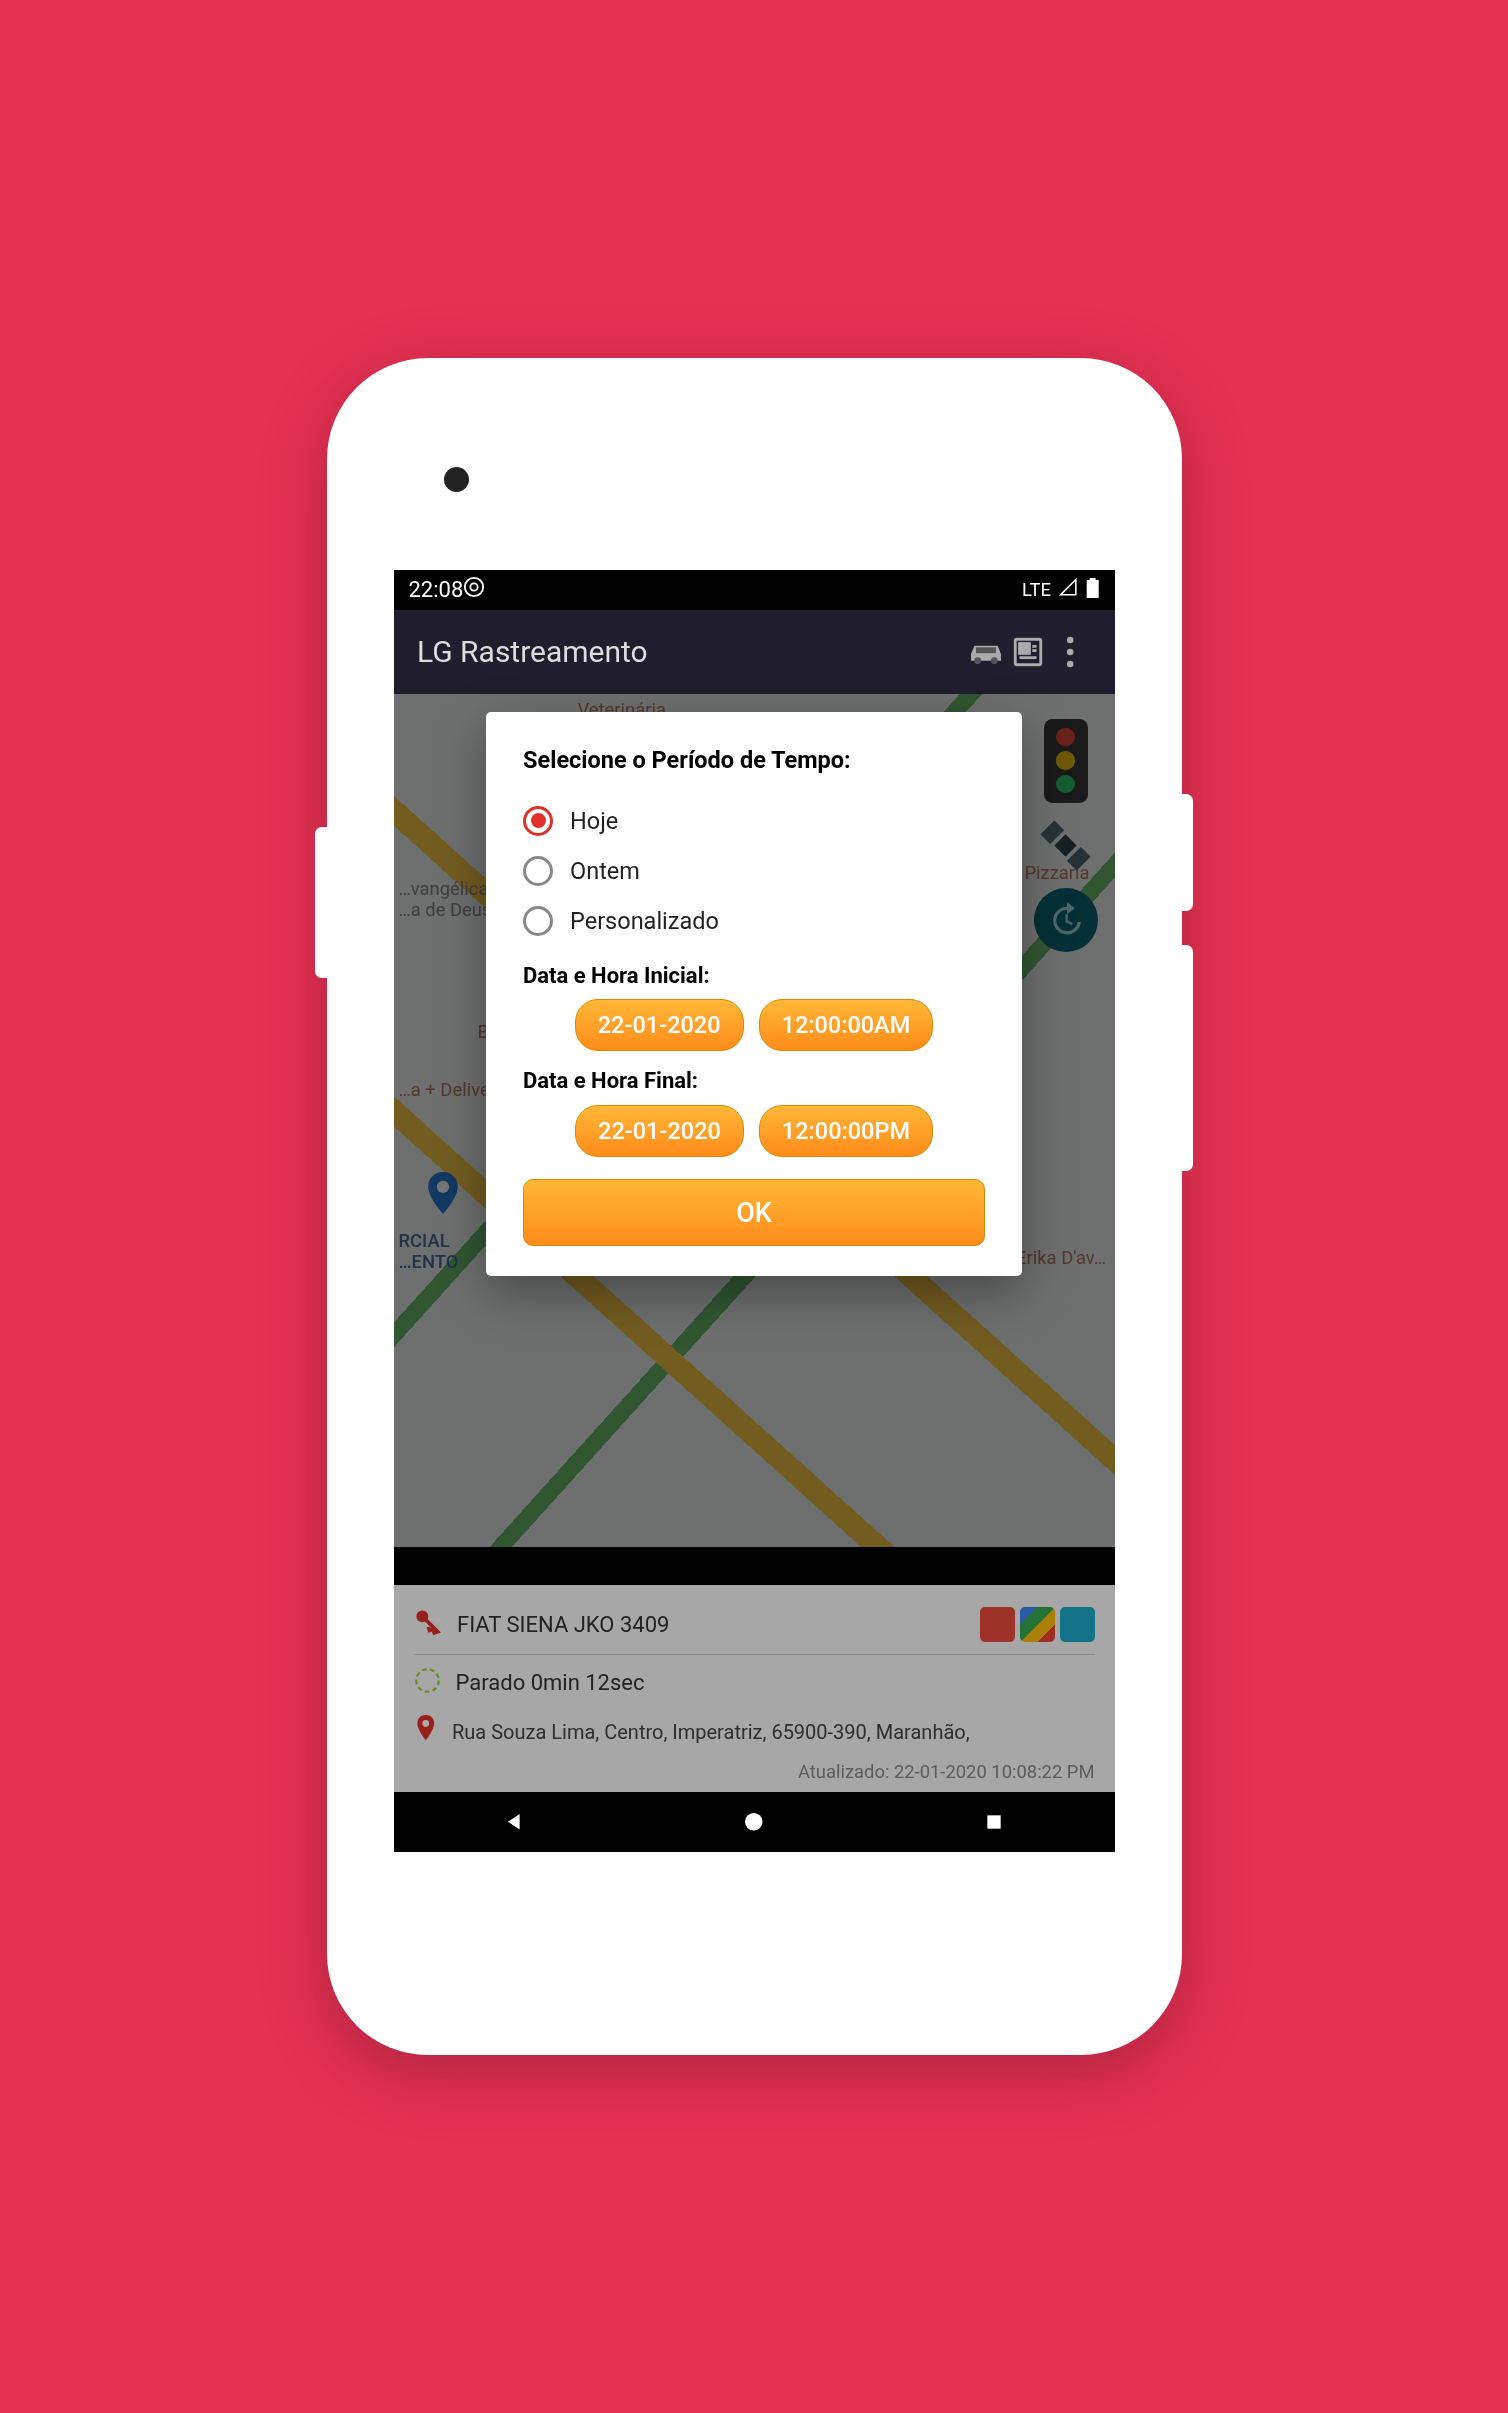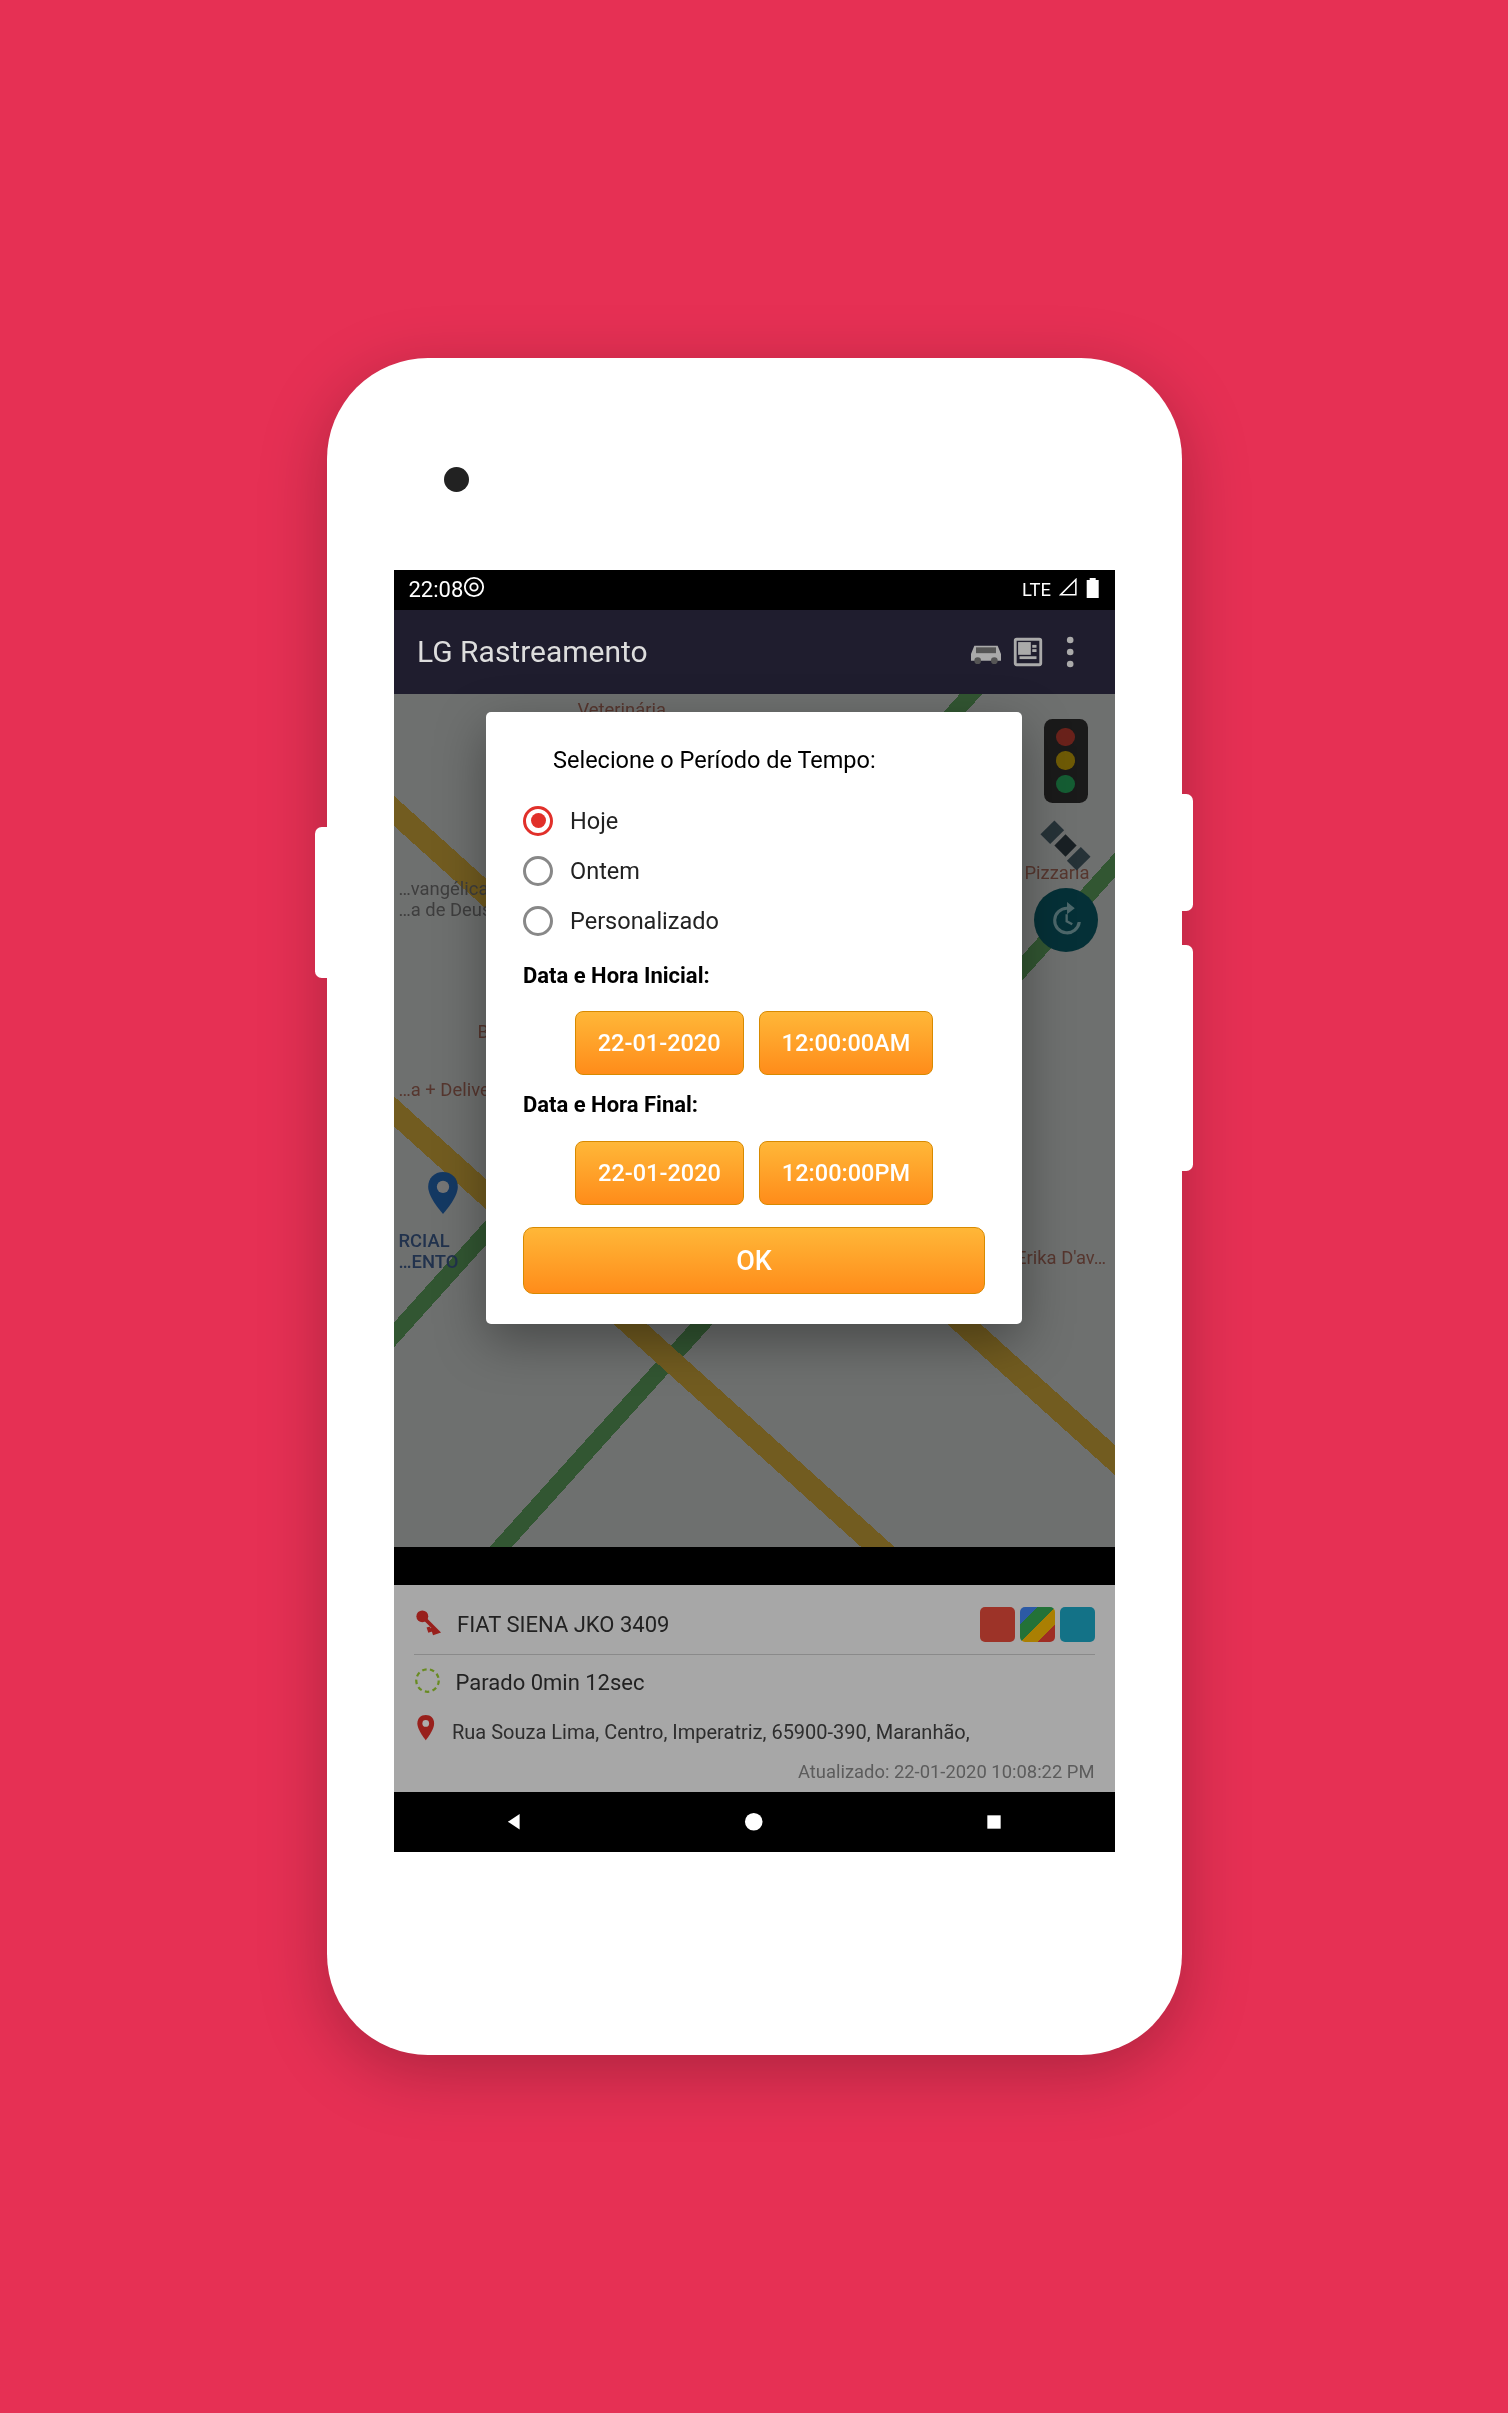--- a/index.html
+++ b/index.html
@@ -50,30 +50,30 @@
 .bc-divider { height:0.8px; background:#ccc; margin:3.4px 0; }
 .bc-updated { text-align:right; font-size:18.4px; color:#888; padding-top:3.4px; }
 .bc-icons { margin-left:auto; display:flex; gap:5px; }
 .mini-ic { width:35px; height:35px; border-radius:5px; }
 
 .nav-bar { position:absolute; left:0; right:0; bottom:0; height:60px; background:#000; display:flex; align-items:center; justify-content:space-around; }
 .nav-btn { width:34px; height:34px; color:#fff; display:flex; align-items:center; justify-content:center; }
 
 .dialog-scrim { position:absolute; inset:0; display:flex; align-items:flex-start; justify-content:center; padding-top:142px; }
 .dialog { width:536px; background:#fff; border-radius:5px; padding:34px 37px 30px; box-shadow:0 17px 50px rgba(0,0,0,.35); }
-.dlg-title { font-size:23.5px; font-weight:400; color:#000; margin-bottom:22px;margin-left:30px; }
+.dlg-title { font-size:23.5px; font-weight:700; color:#000; margin-bottom:22px; }
 .radio-row { display:flex; align-items:center; gap:17px; padding:10px 0; font-size:23.5px; color:#222; cursor:pointer; }
 .radio { width:30px; height:30px; border:3.4px solid #888; border-radius:50%; display:flex; align-items:center; justify-content:center; }
 .radio.sel { border-color:#e1302a; }
 .radio.sel::after { content:""; width:15px; height:15px; background:#e1302a; border-radius:50%; }
 .section-label { font-size:22px; font-weight:700; color:#000; margin:17px 0 11.7px; }
 .btn-row { display:flex; gap:15px; justify-content:center; }
-.pill-btn { flex:0 0 auto; min-width:168px; height:64px; border-radius:8px; border:1.7px solid #d88a00;
+.pill-btn { flex:0 0 auto; min-width:168px; height:52px; border-radius:23px; border:1.7px solid #d88a00;
   background:linear-gradient(180deg,#ffb738 0%,#ff8c1a 100%); color:#fff; font-size:23.5px; font-weight:500;
-  display:flex; align-items:center; justify-content:center; padding:0 22px; cursor:pointer;margin-top:12px; }
+  display:flex; align-items:center; justify-content:center; padding:0 22px; cursor:pointer; }
 .ok-btn { width:100%; height:67px; margin-top:22px; border-radius:10px; border:1.7px solid #d88a00;
   background:linear-gradient(180deg,#ffb738 0%,#ff8c1a 100%); color:#fff; font-size:27px; font-weight:500;
   display:flex; align-items:center; justify-content:center; cursor:pointer; }
 </style>
 </head>
 <body>
 
 <div class="phone">
   <div class="phone-side s1"></div>
   <div class="phone-side s2"></div>

